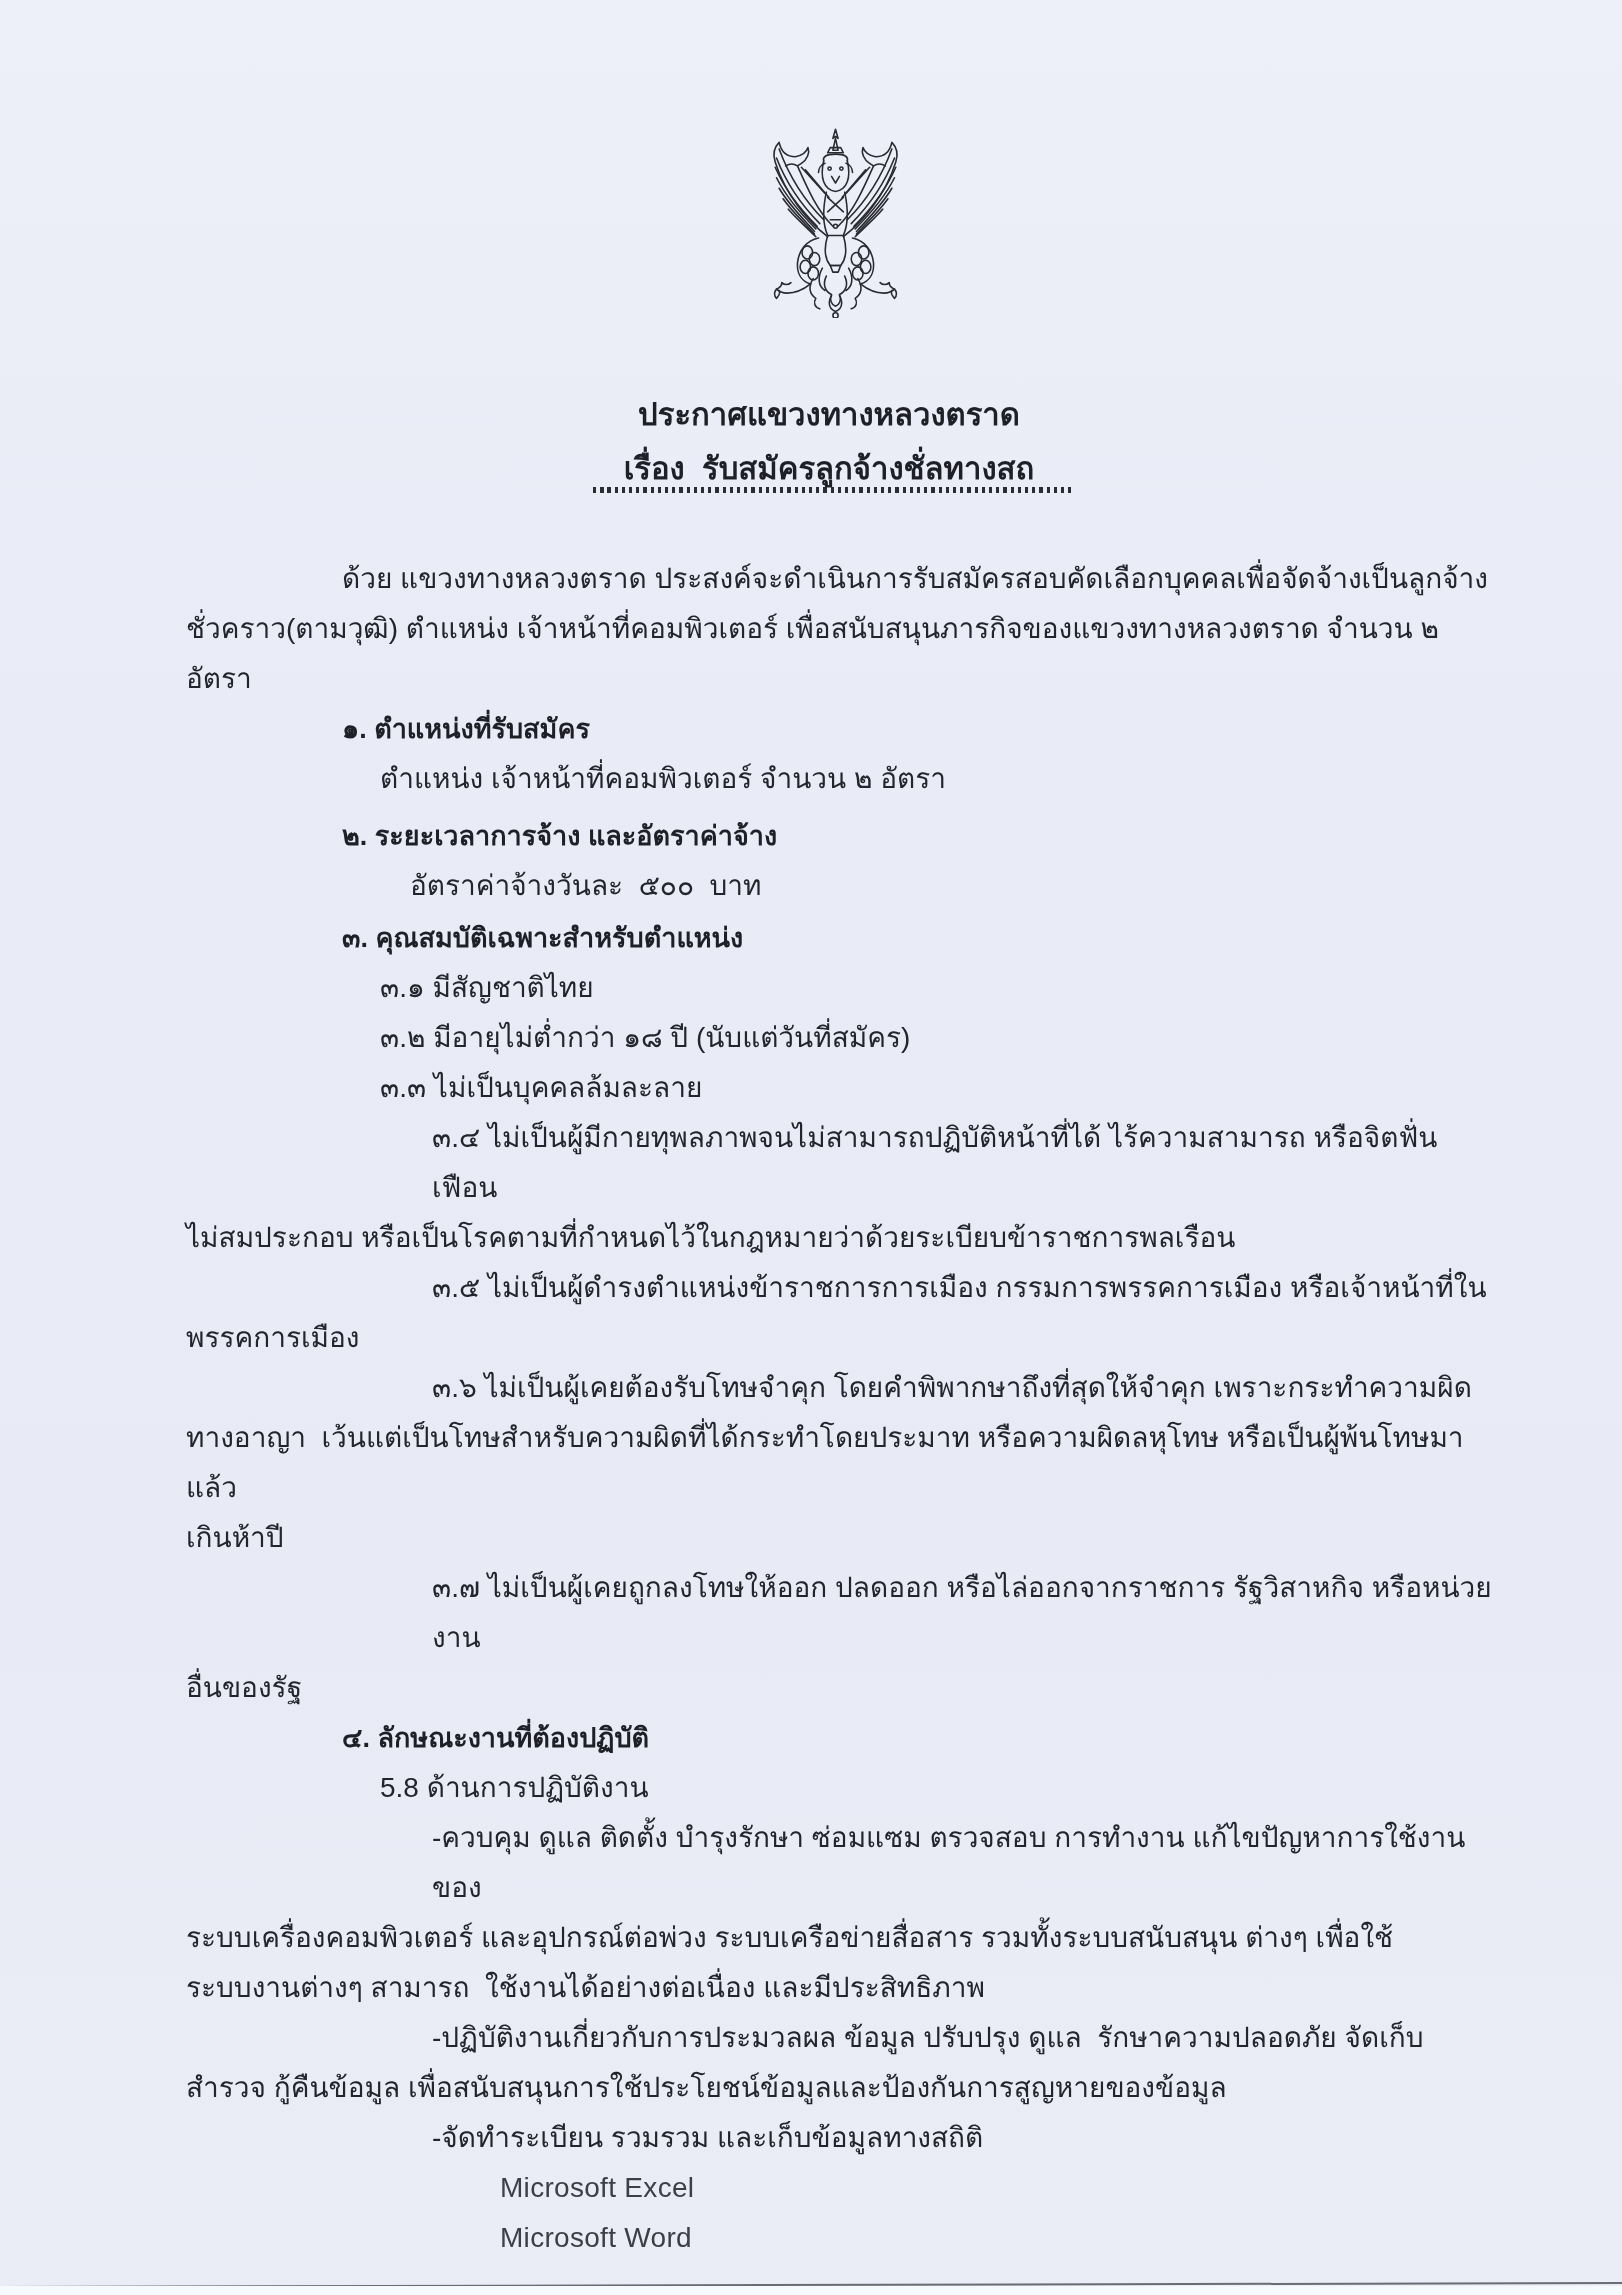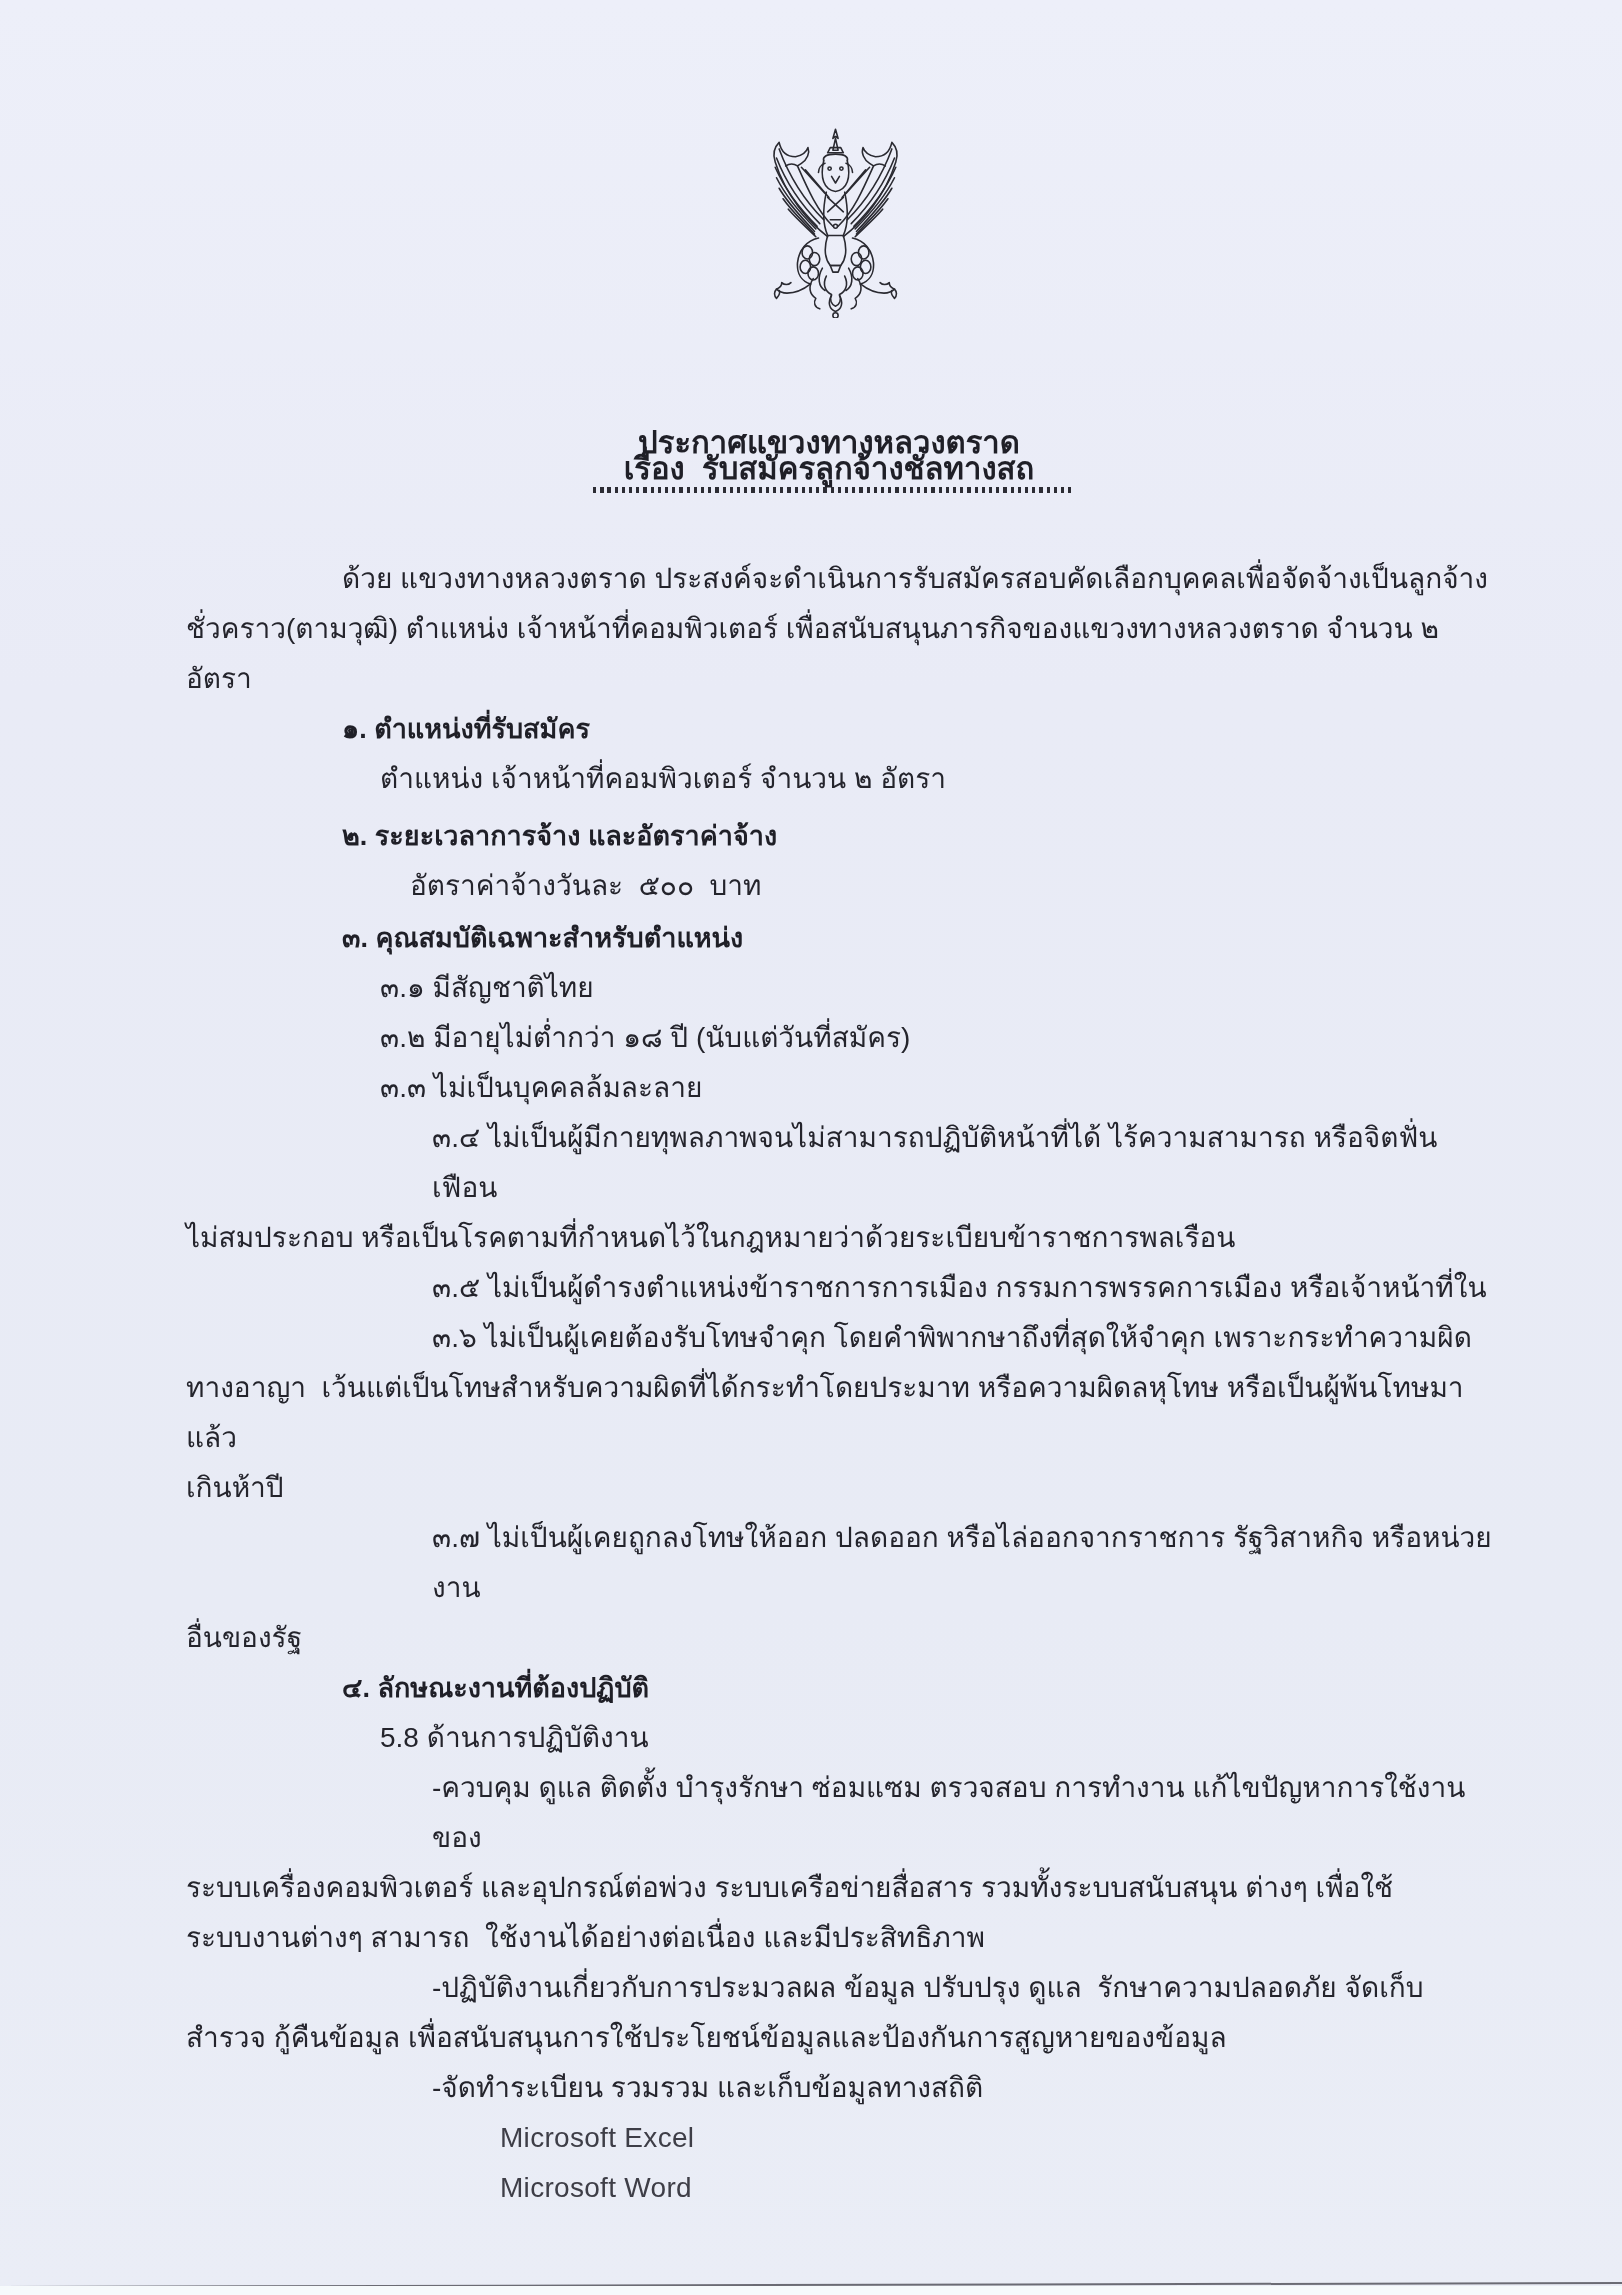--- a/index.html
+++ b/index.html
@@ -11,21 +11,21 @@
     font-family:"Liberation Sans","DejaVu Sans",sans-serif;
     color:#24242c;
   }
   .emblem{position:absolute;left:745px;top:124px;width:181px;height:194px;}
   .emblem svg{width:100%;height:100%;}
   .title-line{
     position:absolute;left:186px;width:1286px;
     text-align:center;font-weight:bold;font-size:31px;line-height:42px;
     white-space:pre-wrap;color:#1f1f27;
   }
-  #title1{top:422px;}
+  #title1{top:394px;}
   #title2{top:448px;}
   .dotted-divider{
     position:absolute;left:593px;top:487px;width:482px;height:5.9px;
     background-image:repeating-linear-gradient(90deg,#2c2c34 0 3.3px,transparent 3.3px 7.2px);
   }
   .doc-body{
     position:absolute;left:186px;top:554px;width:1312px;
     font-size:28px;line-height:50px;
   }
   .l{white-space:pre-wrap;}
@@ -149,20 +149,21 @@
       <div class="l ind2">ตำแหน่ง เจ้าหน้าที่คอมพิวเตอร์ จำนวน ๒ อัตรา</div>
       <div class="l ind1 bold gap1">๒. ระยะเวลาการจ้าง และอัตราค่าจ้าง</div>
       <div class="l ind2b">อัตราค่าจ้างวันละ  ๕๐๐  บาท</div>
       <div class="l ind1 bold gap2">๓. คุณสมบัติเฉพาะสำหรับตำแหน่ง</div>
       <div class="l ind2">๓.๑ มีสัญชาติไทย</div>
       <div class="l ind2">๓.๒ มีอายุไม่ต่ำกว่า ๑๘ ปี (นับแต่วันที่สมัคร)</div>
       <div class="l ind2">๓.๓ ไม่เป็นบุคคลล้มละลาย</div>
       <div class="l ind3">๓.๔ ไม่เป็นผู้มีกายทุพลภาพจนไม่สามารถปฏิบัติหน้าที่ได้ ไร้ความสามารถ หรือจิตฟั่นเฟือน</div>
       <div class="l ind0">ไม่สมประกอบ หรือเป็นโรคตามที่กำหนดไว้ในกฎหมายว่าด้วยระเบียบข้าราชการพลเรือน</div>
       <div class="l ind3">๓.๕ ไม่เป็นผู้ดำรงตำแหน่งข้าราชการการเมือง กรรมการพรรคการเมือง หรือเจ้าหน้าที่ใน</div>
+      <div class="l ind0">พรรคการเมือง</div>
       <div class="l ind3">๓.๖ ไม่เป็นผู้เคยต้องรับโทษจำคุก โดยคำพิพากษาถึงที่สุดให้จำคุก เพราะกระทำความผิด</div>
       <div class="l ind0">ทางอาญา  เว้นแต่เป็นโทษสำหรับความผิดที่ได้กระทำโดยประมาท หรือความผิดลหุโทษ หรือเป็นผู้พ้นโทษมาแล้ว</div>
       <div class="l ind0">เกินห้าปี</div>
       <div class="l ind3">๓.๗ ไม่เป็นผู้เคยถูกลงโทษให้ออก ปลดออก หรือไล่ออกจากราชการ รัฐวิสาหกิจ หรือหน่วยงาน</div>
       <div class="l ind0">อื่นของรัฐ</div>
       <div class="l ind1 bold">๔. ลักษณะงานที่ต้องปฏิบัติ</div>
       <div class="l ind2">5.8 ด้านการปฏิบัติงาน</div>
       <div class="l ind3">-ควบคุม ดูแล ติดตั้ง บำรุงรักษา ซ่อมแซม ตรวจสอบ การทำงาน แก้ไขปัญหาการใช้งานของ</div>
       <div class="l ind0">ระบบเครื่องคอมพิวเตอร์ และอุปกรณ์ต่อพ่วง ระบบเครือข่ายสื่อสาร รวมทั้งระบบสนับสนุน ต่างๆ เพื่อใช้</div>
       <div class="l ind0">ระบบงานต่างๆ สามารถ  ใช้งานได้อย่างต่อเนื่อง และมีประสิทธิภาพ</div>

